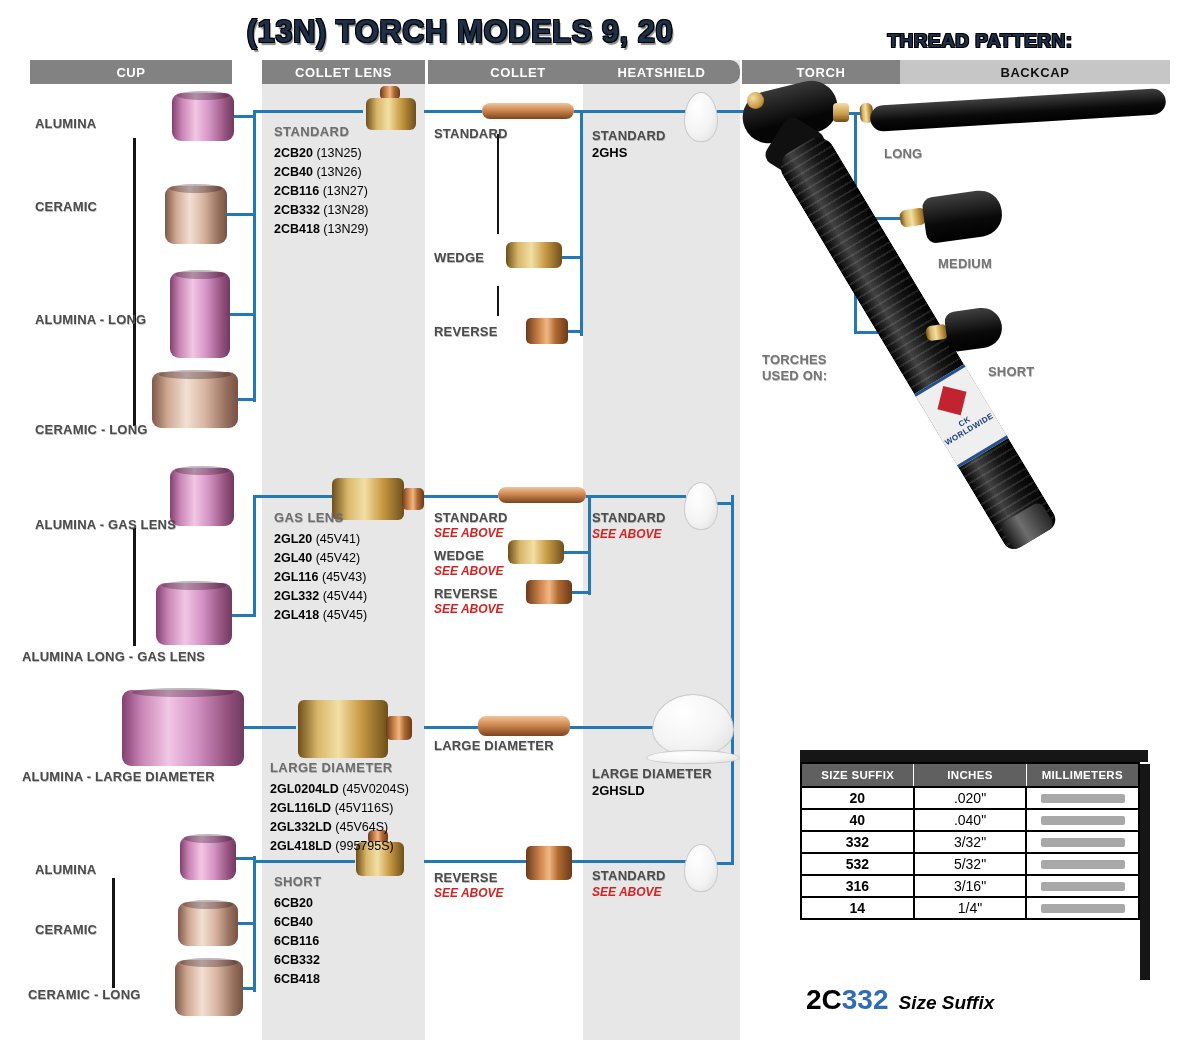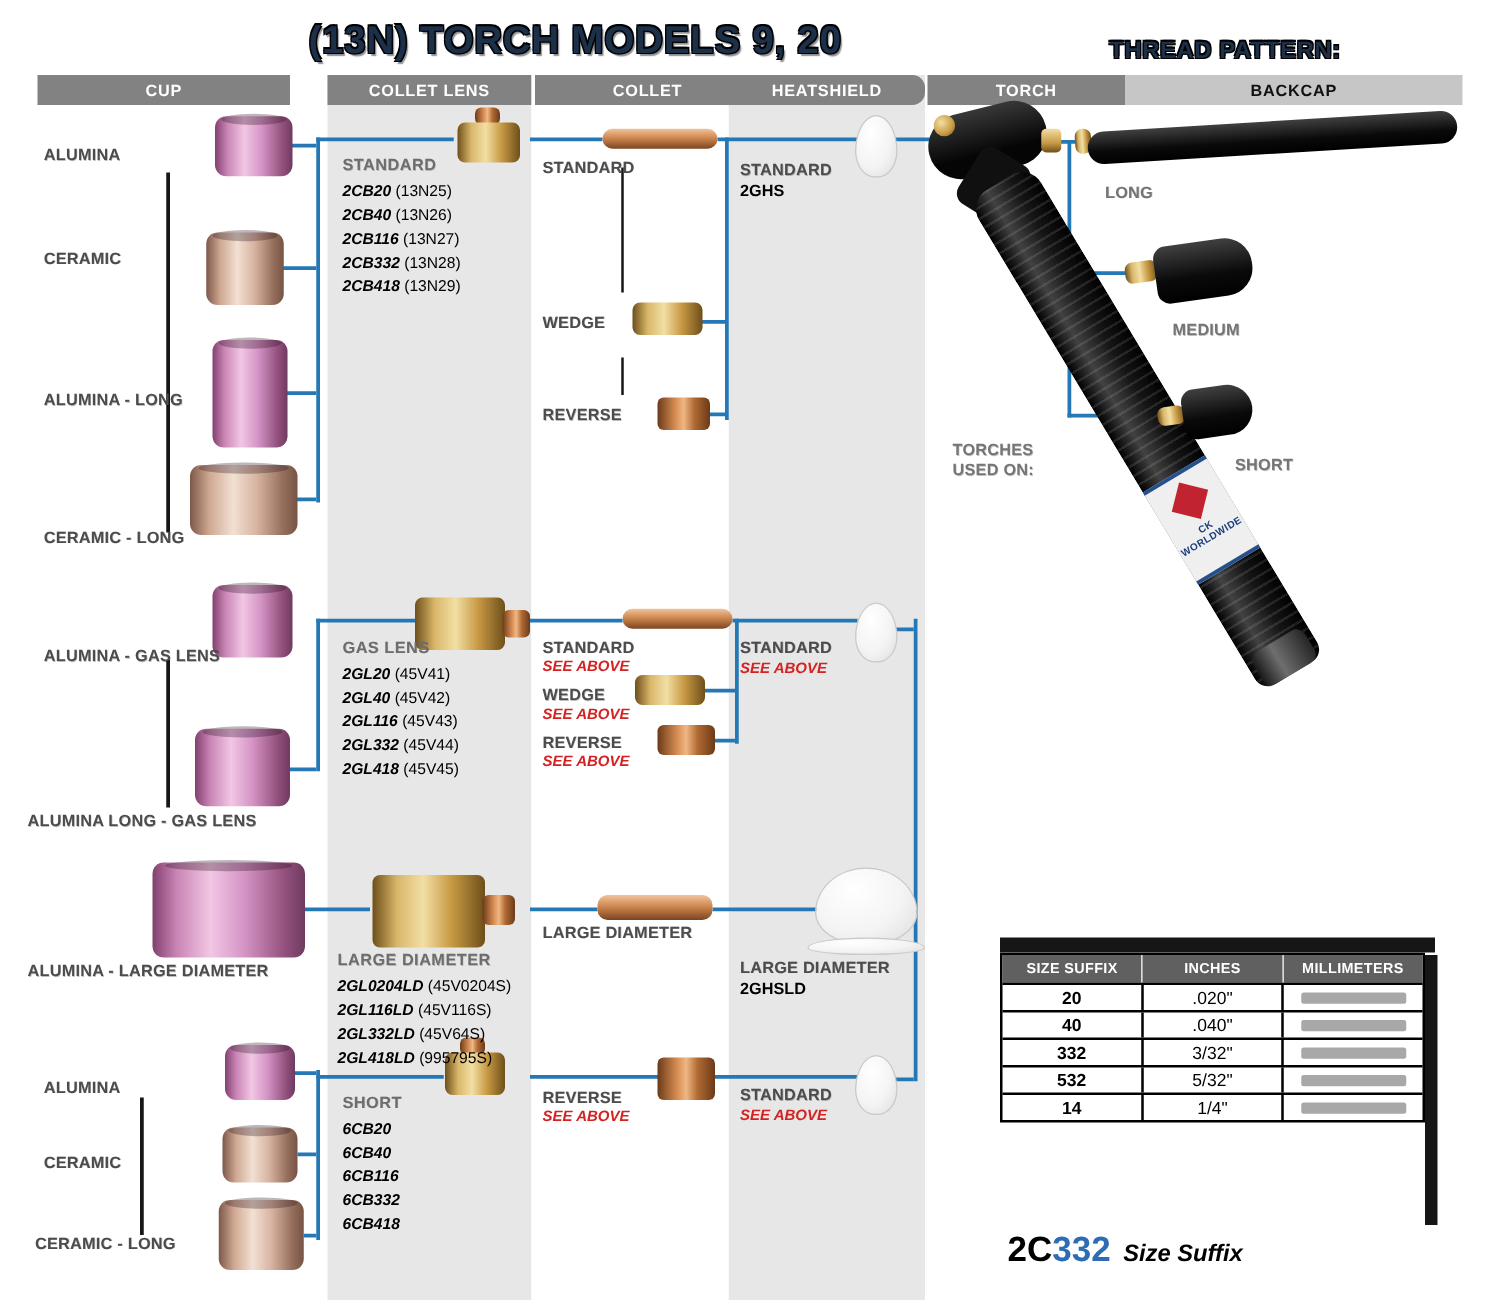--- a/index.html
+++ b/index.html
@@ -21,21 +21,21 @@
   .cup.ceramic{background:linear-gradient(90deg,#7d584a 0%,#cfa892 18%,#f2e0d3 40%,#d7b4a1 62%,#96705d 86%,#775344 100%);}
   .cup::after{content:"";position:absolute;left:8%;right:8%;top:-2px;height:9px;border-radius:50%;background:rgba(35,12,28,.30);}
   .gold{position:absolute;background:linear-gradient(90deg,#6e4f1a 0%,#d9b76a 22%,#f2dfa4 45%,#c89a44 70%,#6e4f1a 100%);border-radius:6px;}
   .copper{position:absolute;background:linear-gradient(90deg,#6b3a18 0%,#d98f55 35%,#efb784 50%,#b06a33 70%,#6b3a18 100%);border-radius:5px;}
   .rod{position:absolute;background:linear-gradient(180deg,#f0c49c 0%,#cf8850 45%,#7c451f 100%);border-radius:8px;}
   .shield{position:absolute;background:radial-gradient(ellipse at 38% 28%,#fff 0%,#f4f4f4 55%,#dcdcdc 100%);border:1px solid #c9c9c9;
           border-radius:50% 50% 46% 46%/58% 58% 42% 42%;}
   .cb-group{position:absolute;width:152px;}
   .cb-title{font-size:13px;font-weight:bold;color:#6d6d6d;letter-spacing:.4px;margin-bottom:5px;text-shadow:.5px .5px 0 rgba(0,0,0,.2);}
   .code-line{font-size:12.5px;color:#000;line-height:19px;white-space:nowrap;}
-  .code-line .code{font-weight:bold;font-style:italic;}
+  .code-line .code{font-weight:bold;}
   .col-item{position:absolute;}
   .col-item .name{font-size:13px;font-weight:bold;color:#4c4c4c;letter-spacing:.2px;text-shadow:.5px .5px 0 rgba(0,0,0,.25);}
   .col-item .see{font-size:12px;font-weight:bold;font-style:italic;color:#d42222;margin-top:1px;}
   .col-item .pcode{font-size:13px;font-weight:bold;color:#000;margin-top:2px;}
   .torch-head{position:absolute;left:742px;top:86px;width:96px;height:52px;background:linear-gradient(180deg,#383838,#050505 70%);border-radius:26px;transform:rotate(-14deg);}
   .torch-tipgold{position:absolute;left:747px;top:92px;width:17px;height:17px;border-radius:50%;background:radial-gradient(circle at 35% 35%,#f2dfa4,#c89a44 60%,#6e4f1a);}
   .torch-ring{position:absolute;left:833px;top:103px;width:16px;height:19px;border-radius:4px;background:linear-gradient(180deg,#f2dfa4,#c89a44 60%,#6e4f1a);}
   .torch-neck{position:absolute;left:772px;top:122px;width:46px;height:52px;background:#101010;border-radius:10px;transform:rotate(32deg);}
   .torch-handle{position:absolute;left:770px;top:146px;width:58px;height:458px;transform-origin:50% 0;transform:rotate(-31deg);
       border-radius:18px 18px 12px 12px;
@@ -312,20 +312,27 @@
         </div>
     </div>
     <div class="trow">
       <div class="cell sfx">532</div>
       <div class="cell">5/32"</div>
       <div class="cell">
           <span class="mmbar"></span>
         </div>
     </div>
     <div class="trow">
+      <div class="cell sfx">316</div>
+      <div class="cell">3/16"</div>
+      <div class="cell">
+          <span class="mmbar"></span>
+        </div>
+    </div>
+    <div class="trow">
       <div class="cell sfx">14</div>
       <div class="cell">1/4"</div>
       <div class="cell">
           <span class="mmbar"></span>
         </div>
     </div>
   </div>
   <div class="example">
     <span class="p1">2C</span>
       <span class="p2">332</span>

